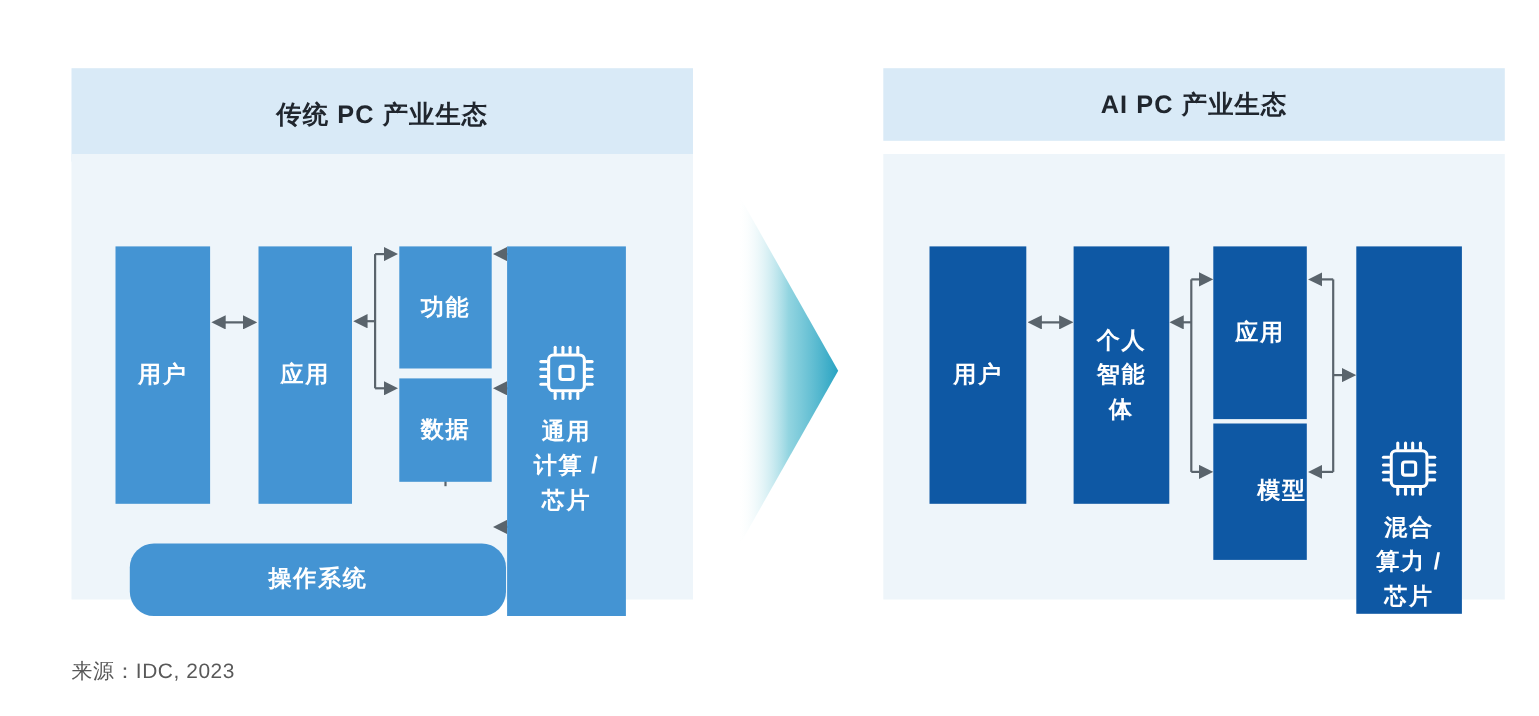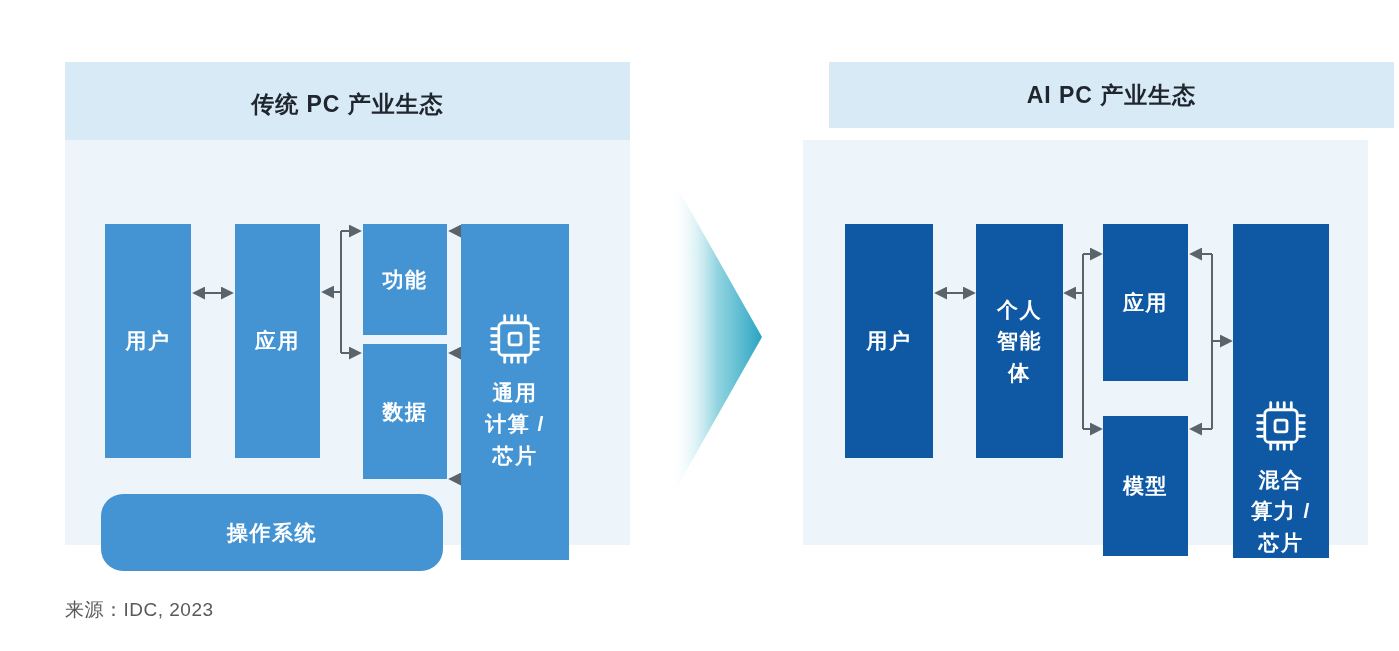--- a/index.html
+++ b/index.html
@@ -67,21 +67,21 @@
 </head>
 <body>
 
 <div class="canvas">
 
   <div class="panel-header" style="left:65px;top:62px;width:565px;height:85px;justify-content:center;">
     <span class="panel-title">传统 PC 产业生态</span>
   </div>
   <div class="panel-body" style="left:65px;top:140px;width:565px;height:405px;"></div>
 
-  <div class="panel-header" style="left:829px;top:62px;width:565px;height:66px;">
+  <div class="panel-header" style="left:803px;top:62px;width:565px;height:66px;">
     <span class="panel-title">AI PC 产业生态</span>
   </div>
   <div class="panel-body" style="left:803px;top:140px;width:565px;height:405px;"></div>
 
   <svg class="connectors" width="1399" height="651" viewBox="0 0 1399 651">
     <defs>
       <marker id="ah" viewBox="0 0 10 10" refX="5.5" refY="5" markerWidth="6.5" markerHeight="6.5" orient="auto-start-reverse">
         <path d="M0,0 L10,5 L0,10 Z"></path>
       </marker>
       <linearGradient id="tri" x1="0" y1="0" x2="1" y2="0">
@@ -151,21 +151,21 @@
   </div>
 
   <div class="block left-style" style="left:235px;top:176px;width:85px;height:234px;">
     <span class="block-label">应用</span>
   </div>
 
   <div class="block left-style" style="left:363px;top:176px;width:84px;height:111px;">
     <span class="block-label">功能</span>
   </div>
 
-  <div class="block left-style" style="left:363px;top:296px;width:84px;height:135px;">
+  <div class="block left-style" style="left:363px;top:296px;width:84px;height:94px;">
     <span class="block-label">数据</span>
   </div>
 
   <div class="block left-style" style="left:461px;top:176px;width:108px;height:336px;">
     <svg class="chip-icon" width="52" height="52" viewBox="0 0 48 48">
       <rect x="9" y="9" width="30" height="30" rx="4"></rect>
       <rect x="18.5" y="18.5" width="11" height="11" rx="2"></rect>
       <line x1="14.5" y1="2.5" x2="14.5" y2="7"></line>
         <line x1="21" y1="2.5" x2="21" y2="7"></line>
       <line x1="27" y1="2.5" x2="27" y2="7"></line>
@@ -181,39 +181,39 @@
       <line x1="41" y1="14.5" x2="45.5" y2="14.5"></line>
         <line x1="41" y1="21" x2="45.5" y2="21"></line>
       <line x1="41" y1="27" x2="45.5" y2="27"></line>
         <line x1="41" y1="33.5" x2="45.5" y2="33.5"></line>
     </svg>
     <span class="block-label">通用
 计算 /
 芯片</span>
   </div>
 
-  <div class="block left-style" style="left:101px;top:446px;width:342px;height:77px;border-radius:22px;">
+  <div class="block left-style" style="left:118px;top:446px;width:342px;height:66px;border-radius:22px;">
     <span class="block-label">操作系统</span>
   </div>
 
   <div class="block right-style" style="left:845px;top:176px;width:88px;height:234px;">
     <span class="block-label">用户</span>
   </div>
 
   <div class="block right-style" style="left:976px;top:176px;width:87px;height:234px;text-align:center;">
     <span class="block-label">个人
 智能
 体</span>
   </div>
 
   <div class="block right-style" style="left:1103px;top:176px;width:85px;height:157px;">
     <span class="block-label">应用</span>
   </div>
 
-  <div class="block right-style" style="left:1103px;top:368px;width:85px;height:140px;">
+  <div class="block right-style" style="left:1103px;top:337px;width:85px;height:124px;align-items:flex-end;">
     <span class="block-label">模型</span>
   </div>
 
   <div class="block right-style" style="left:1233px;top:176px;width:96px;height:334px;justify-content:flex-end;">
     <svg class="chip-icon" width="52" height="52" viewBox="0 0 48 48">
       <rect x="9" y="9" width="30" height="30" rx="4"></rect>
       <rect x="18.5" y="18.5" width="11" height="11" rx="2"></rect>
       <line x1="14.5" y1="2.5" x2="14.5" y2="7"></line>
         <line x1="21" y1="2.5" x2="21" y2="7"></line>
       <line x1="27" y1="2.5" x2="27" y2="7"></line>

